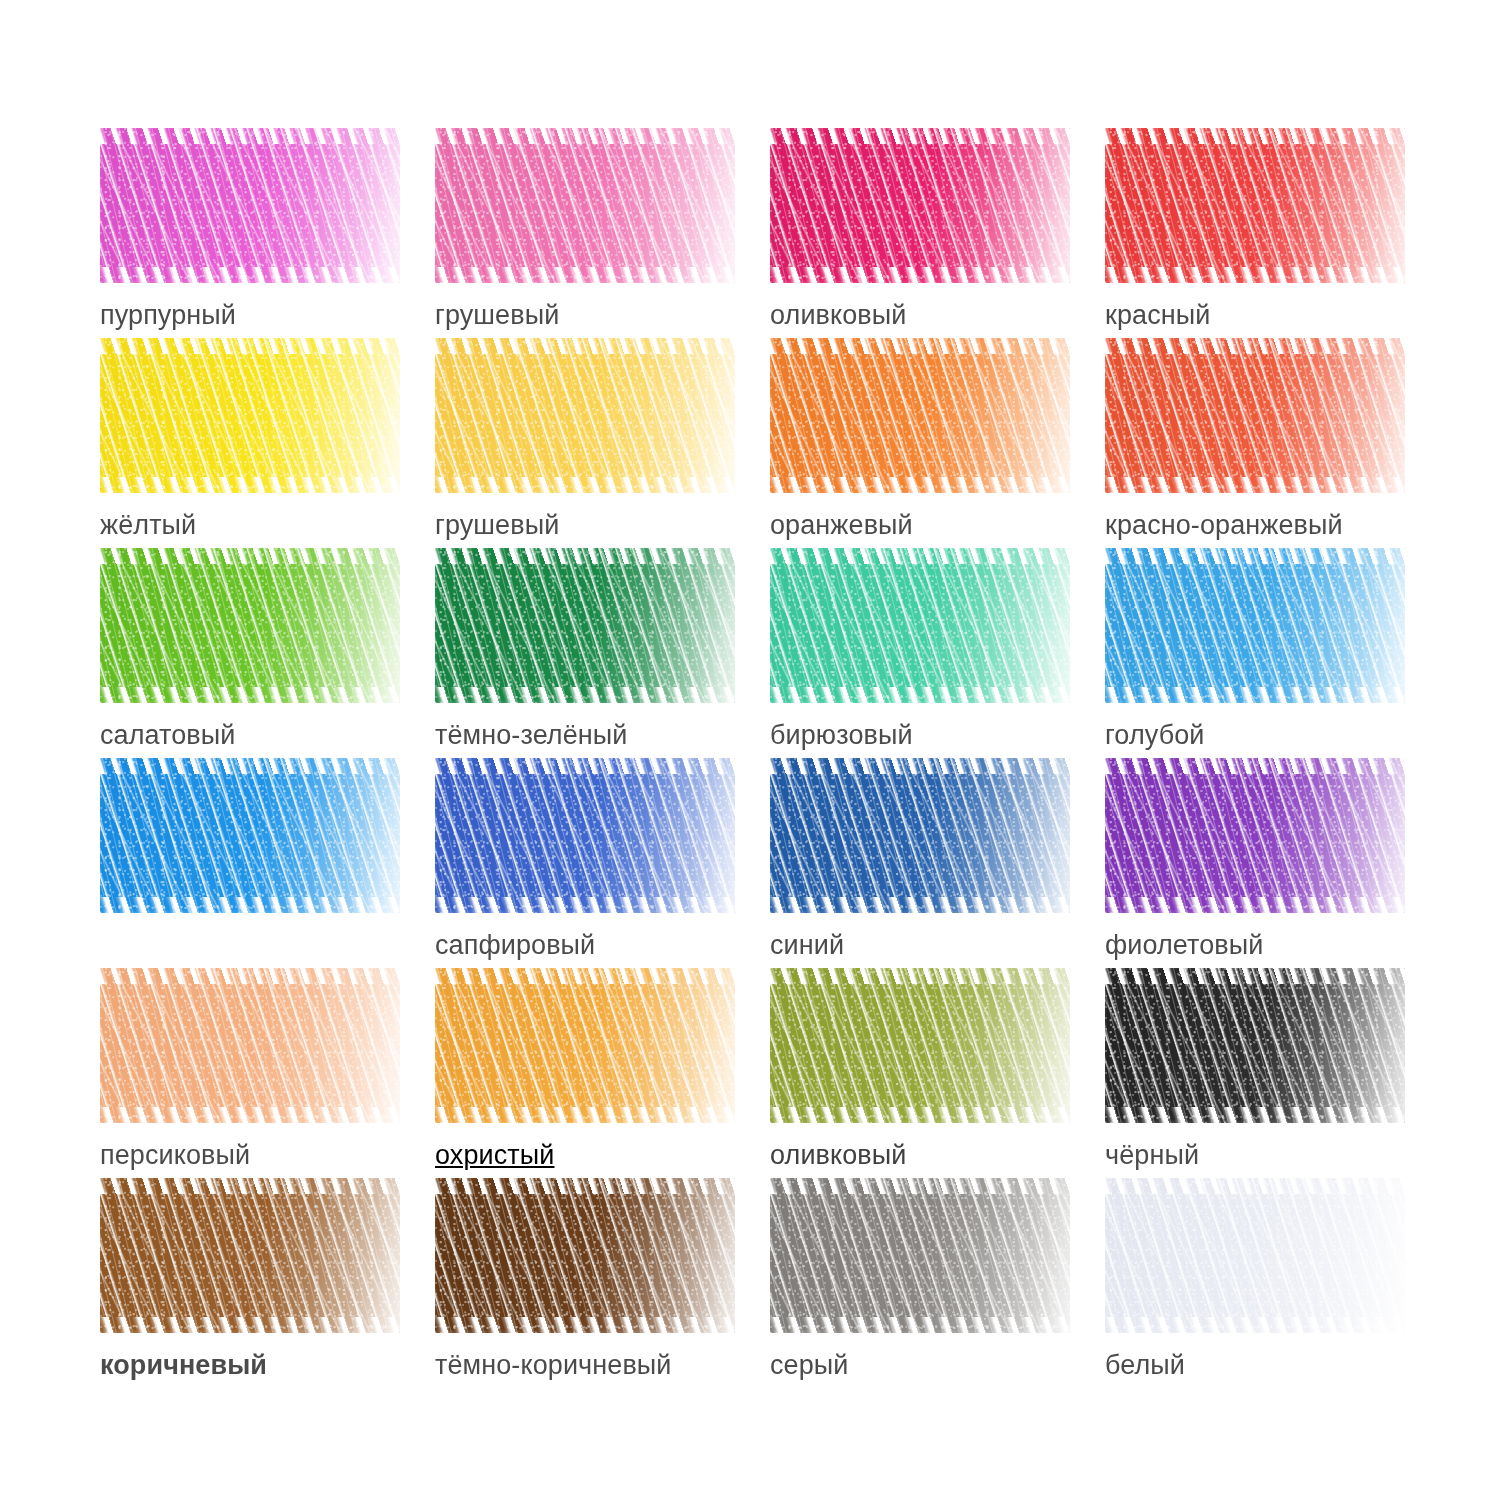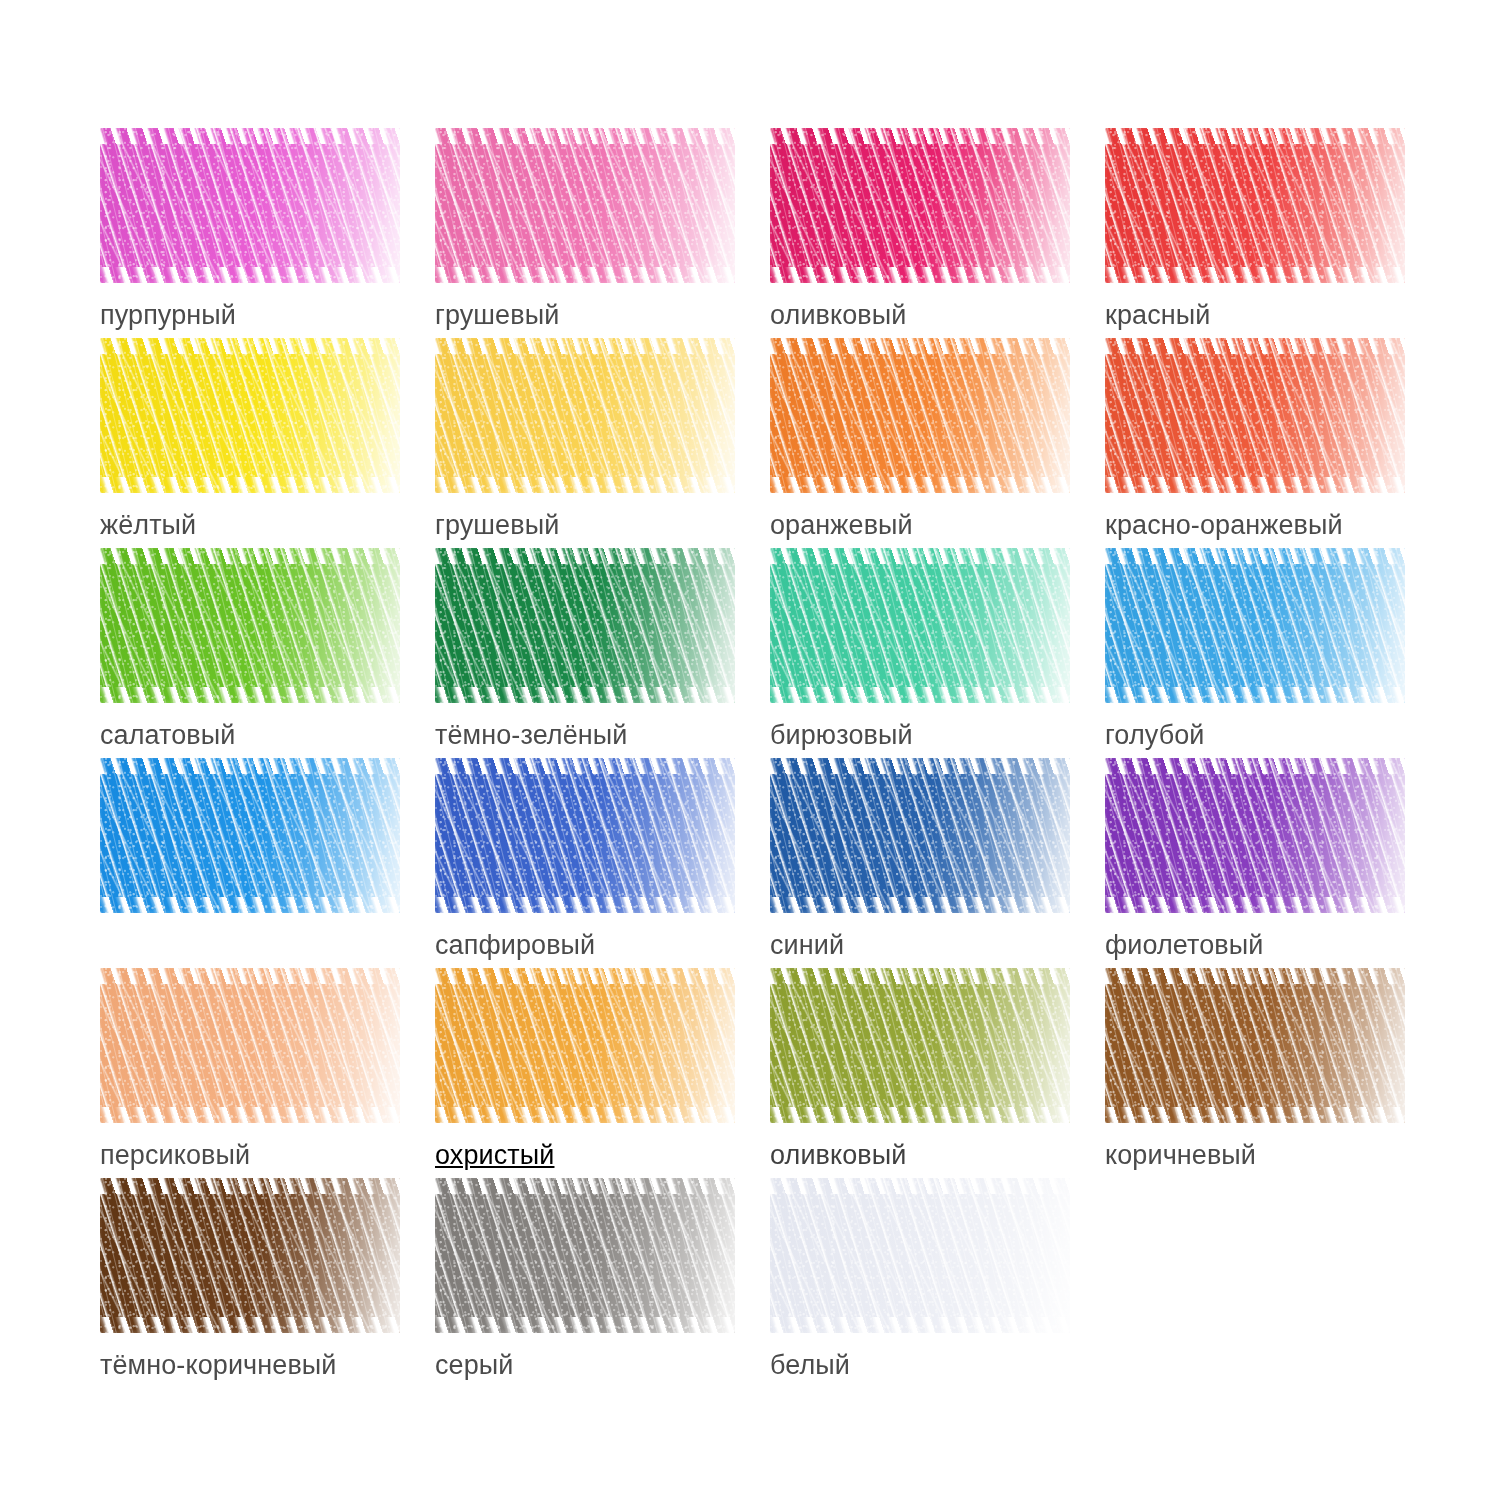--- a/index.html
+++ b/index.html
@@ -449,33 +449,48 @@
             <div class="layer grain"></div>
             <div class="layer fade-right"></div>
             <div class="layer fade-edges"></div>
             <div class="layer teeth-top"></div>
             <div class="layer teeth-bottom"></div>
           </div>
         </div>
         <div class="swatch-label" style="color: #404040;">оливковый</div>
       </div>
       <div class="swatch-cell">
+        <div class="swatch-patch" style="background: linear-gradient(105deg, rgb(34, 34, 34) 0%, rgb(46, 46, 46) 55%, rgb(46, 46, 46) 100%);">
+          <div class="scribble">
+            <div class="layer stripes-main"></div>
+            <div class="layer stripes-fine"></div>
+            <div class="layer stripes-cross"></div>
+            <div class="layer grain"></div>
+            <div class="layer fade-right"></div>
+            <div class="layer fade-edges"></div>
+            <div class="layer teeth-top"></div>
+            <div class="layer teeth-bottom"></div>
+          </div>
+        </div>
+        <div class="swatch-label" style="color: rgb(75, 75, 75);">чёрный</div>
+      </div>
+      <div class="swatch-cell">
         <div class="swatch-patch" style="background: linear-gradient(105deg, rgb(141, 85, 34) 0%, rgb(154, 95, 44) 55%, rgb(154, 95, 44) 100%);">
           <div class="scribble">
             <div class="layer stripes-main"></div>
             <div class="layer stripes-fine"></div>
             <div class="layer stripes-cross"></div>
             <div class="layer grain"></div>
             <div class="layer fade-right"></div>
             <div class="layer fade-edges"></div>
             <div class="layer teeth-top"></div>
             <div class="layer teeth-bottom"></div>
           </div>
         </div>
-        <div class="swatch-label" style="color: rgb(75, 75, 75);">коричневый</div>
+        <div class="swatch-label" style="color: rgb(75, 75, 75); font-weight: bold;">коричневый</div>
       </div>
       <div class="swatch-cell">
         <div class="swatch-patch" style="background: linear-gradient(105deg, rgb(96, 54, 20) 0%, rgb(109, 63, 28) 55%, rgb(109, 63, 28) 100%);">
           <div class="scribble">
             <div class="layer stripes-main"></div>
             <div class="layer stripes-fine"></div>
             <div class="layer stripes-cross"></div>
             <div class="layer grain"></div>
             <div class="layer fade-right"></div>
             <div class="layer fade-edges"></div>

